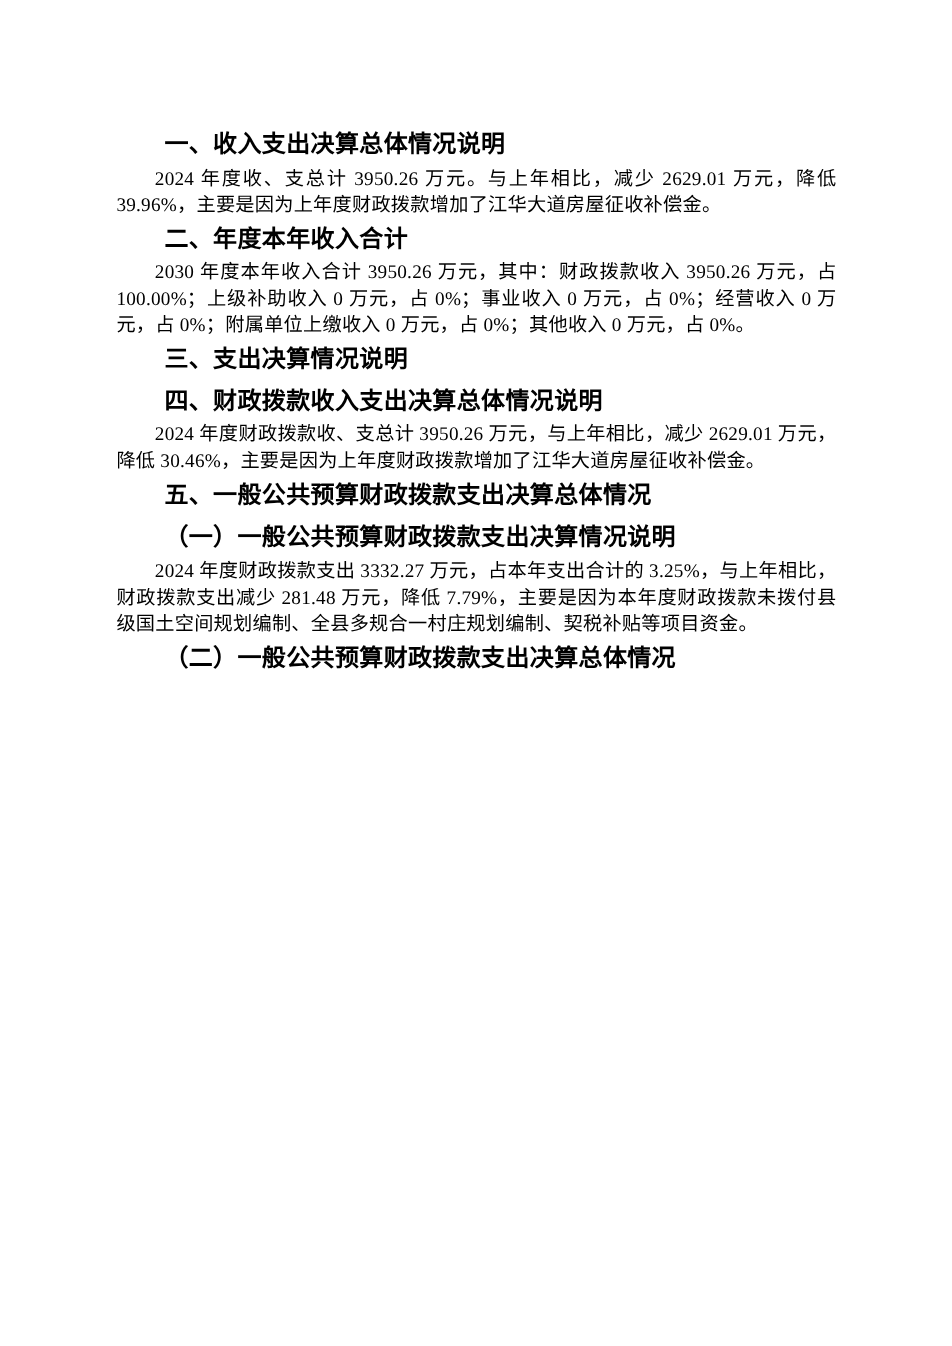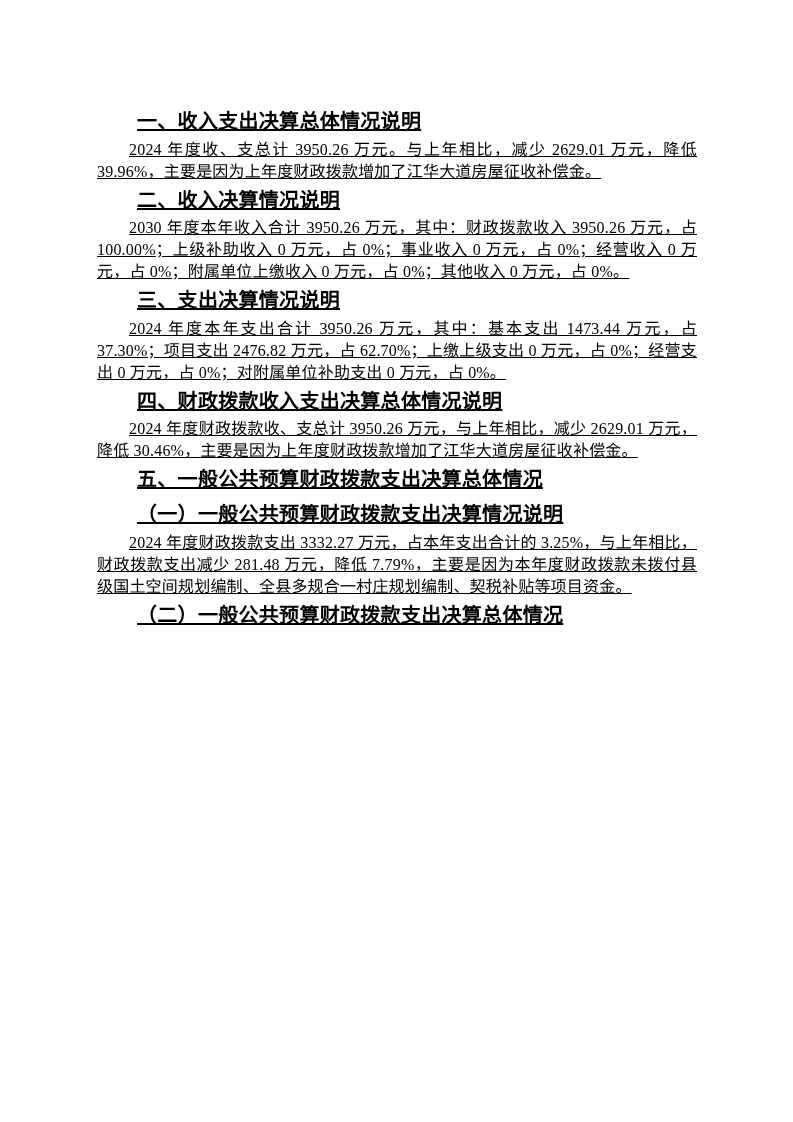--- a/index.html
+++ b/index.html
@@ -15,21 +15,20 @@
     box-sizing: border-box;
     padding: 104px 96px 0 97px;
     overflow: hidden;
     color: #000000;
   }
   .doc {
     font-size: 20px;
     line-height: 34.6px;
     text-align: justify;
     color: #000000;
-    text-decoration: underline;
   }
   .sec-heading {
     margin: 0;
     padding: 0;
     font-family: "Liberation Sans", "DejaVu Sans", sans-serif;
     font-weight: bold;
     font-size: 20px;
     line-height: 34.6px;
     text-indent: 2em;
     text-align: left;
@@ -48,25 +47,24 @@
 </style>
 </head>
 <body>
 
 <div class="page">
   <div class="doc">
 
     <h2 class="sec-heading">一、收入支出决算总体情况说明</h2>
     <p class="body-para">2024 年度收、支总计 3950.26 万元。与上年相比，减少 2629.01 万元，降低 39.96%，主要是因为上年度财政拨款增加了江华大道房屋征收补偿金。</p>
 
-    <h2 class="sec-heading">二、收入决算情况说明</h2>
+    <h2 class="sec-heading">二、年度本年收入合计</h2>
     <p class="body-para">2030 年度本年收入合计 3950.26 万元，其中：财政拨款收入 3950.26 万元，占 100.00%；上级补助收入 0 万元，占 0%；事业收入 0 万元，占 0%；经营收入 0 万元，占 0%；附属单位上缴收入 0 万元，占 0%；其他收入 0 万元，占 0%。</p>
 
     <h2 class="sec-heading">三、支出决算情况说明</h2>
-    <p class="body-para">2024 年度本年支出合计 3950.26 万元，其中：基本支出 1473.44 万元，占 37.30%；项目支出 2476.82 万元，占 62.70%；上缴上级支出 0 万元，占 0%；经营支出 0 万元，占 0%；对附属单位补助支出 0 万元，占 0%。</p>
 
     <h2 class="sec-heading">四、财政拨款收入支出决算总体情况说明</h2>
     <p class="body-para">2024 年度财政拨款收、支总计 3950.26 万元，与上年相比，减少 2629.01 万元，降低 30.46%，主要是因为上年度财政拨款增加了江华大道房屋征收补偿金。</p>
 
     <h2 class="sec-heading">五、一般公共预算财政拨款支出决算总体情况</h2>
 
     <h3 class="sec-heading">（一）一般公共预算财政拨款支出决算情况说明</h3>
     <p class="body-para">2024 年度财政拨款支出 3332.27 万元，占本年支出合计的 3.25%，与上年相比，财政拨款支出减少 281.48 万元，降低 7.79%，主要是因为本年度财政拨款未拨付县级国土空间规划编制、全县多规合一村庄规划编制、契税补贴等项目资金。</p>
 
     <h3 class="sec-heading">（二）一般公共预算财政拨款支出决算总体情况</h3>

